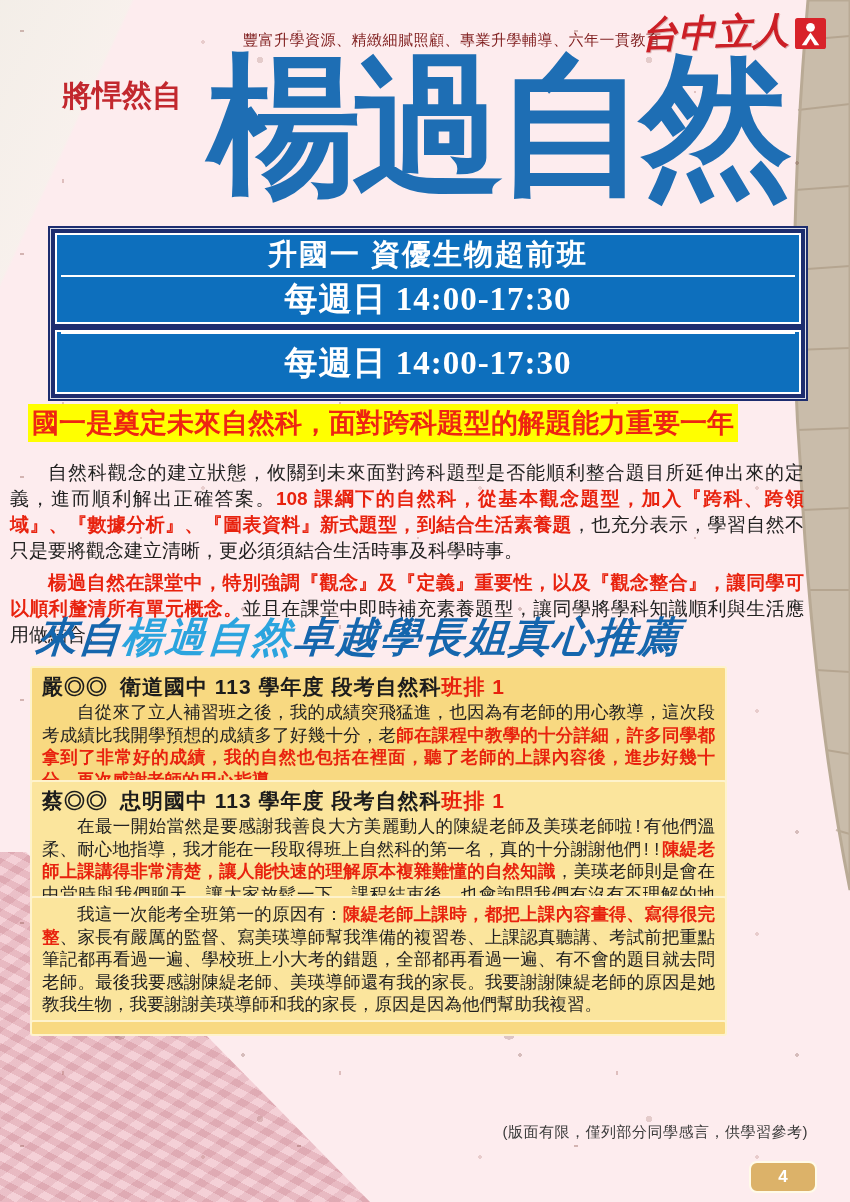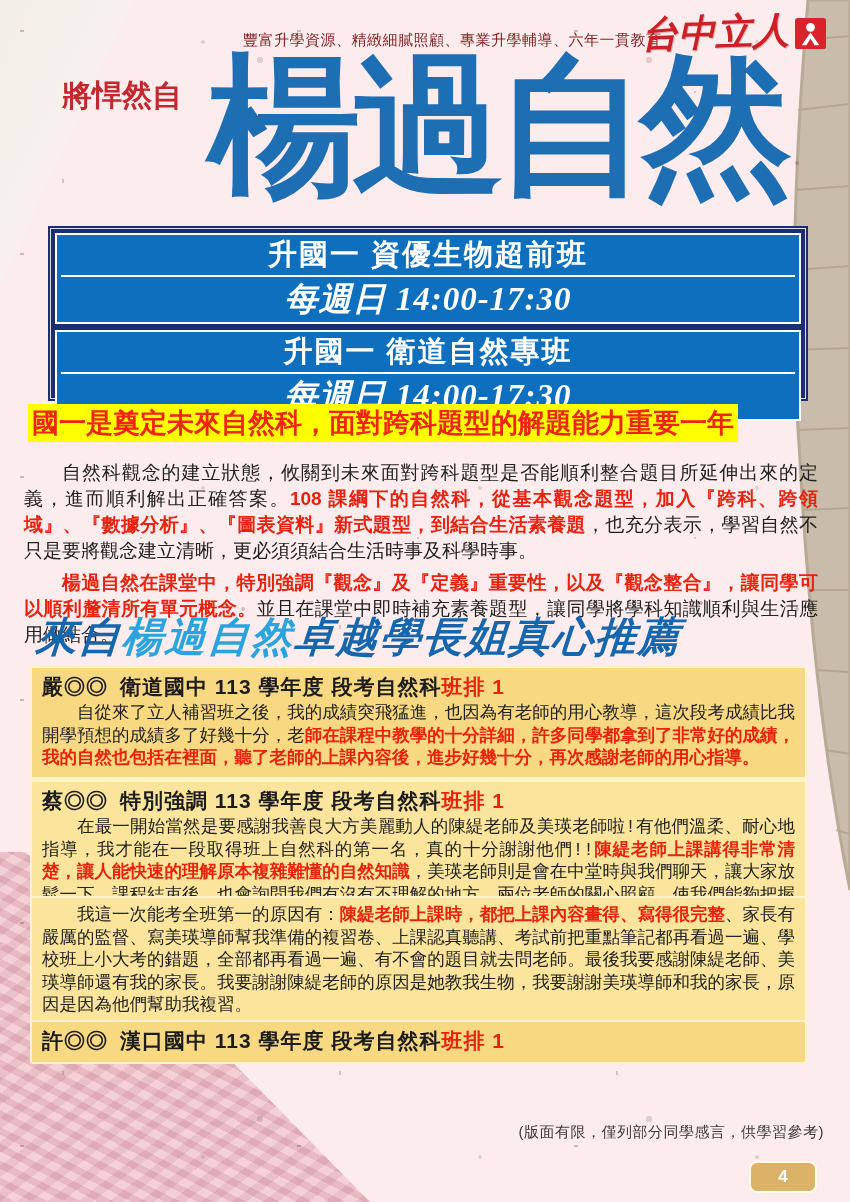--- a/index.html
+++ b/index.html
@@ -79,68 +79,68 @@
   }
   .panel{
     flex:1;background:var(--panel-blue);border:2px solid #fff;
     display:flex;flex-direction:column;box-sizing:border-box;
   }
   .panel .row{flex:1;display:flex;align-items:center;justify-content:center;color:#fff;}
   .panel .sep{height:2px;background:#fff;margin:0 4px;}
   .class-name{font-size:29px;font-weight:bold;letter-spacing:2px;}
   .class-time{
     font-family:"Liberation Serif",serif;
-    font-size:33px;font-weight:bold;letter-spacing:1px;font-style:italic;
+    font-size:33px;font-weight:bold;letter-spacing:1px;
   }
   
   .headline{
     position:absolute;left:28px;top:404px;
     background:var(--highlight-yellow);color:var(--headline-red);
     font-size:27px;font-weight:bold;padding:1px 4px;white-space:nowrap;text-align:center;
   }
   .para{
-    position:absolute;left:24px;width:794px;
+    position:absolute;left:10px;width:794px;
     font-size:19px;line-height:1.37;color:#222;
     text-align:justify;text-indent:2em;
   }
   .p1{top:441px;}
   .p2{top:551px;}
   .red-b{color:var(--text-red);font-weight:bold;}
   
   .rec-head{
     position:absolute;left:36px;top:610px;
     font-family:"Liberation Serif",serif;font-style:italic;font-weight:bold;
     font-size:41px;letter-spacing:2px;white-space:nowrap;
     transform:skewX(-4deg);
   }
   .rec-1{color:var(--heading-blue-dark);}
   .rec-2{color:var(--heading-blue-light);}
   .rec-3{color:var(--heading-blue-dark);}
   
   .card{
-    position:absolute;left:30px;width:777px;box-sizing:border-box;
+    position:absolute;left:30px;width:697px;box-sizing:border-box;
     border:2px solid #fef3cd;border-radius:3px;
     padding:5px 10px 7px 10px;
   }
   .card.gold{background:var(--gold-box-dark);}
   .card.lightgold{background:var(--gold-box-light);}
   .card-head{font-size:21px;font-weight:bold;color:#1c1c1c;letter-spacing:1px;}
   .card-head .sp{display:inline-block;width:12px;}
   .rank{color:var(--text-red);font-weight:bold;}
   .card-body{
     font-size:17.5px;line-height:1.29;color:#222;
     text-align:justify;text-indent:2em;margin-top:1px;font-family:Liberation Mono, monospace;
   }
   .c1{top:666px;}
   .c2{top:780px;}
   .c3{top:896px;}
   .c4{top:1020px;}
   
   .footer-note{
-    position:absolute;right:26px;top:1123px;
+    position:absolute;right:42px;top:1123px;
     font-size:15px;color:#3a3a3a;letter-spacing:.5px;
   }
   .page-badge{
     position:absolute;right:33px;top:1161px;width:64px;height:28px;
     background:var(--badge-gold);border:2px solid #fffbe9;border-radius:8px;
     color:#fff;font-size:17px;font-weight:bold;
     display:flex;align-items:center;justify-content:center;
   }
 </style>
 </head>
@@ -187,49 +187,47 @@
 
   <div class="main-title">楊過自然</div>
 
   <div class="board">
     <div class="panel">
       <div class="row class-name">升國一 資優生物超前班</div>
       <div class="sep"></div>
       <div class="row class-time">每週日 14:00-17:30</div>
     </div>
     <div class="panel">
-      <div class="row class-name">升國一 衛道自然專班</div>
       <div class="sep"></div>
       <div class="row class-time">每週日 14:00-17:30</div>
     </div>
   </div>
 
   <div class="headline">國一是奠定未來自然科，面對跨科題型的解題能力重要一年</div>
 
   <p class="para p1"><span>自然科觀念的建立狀態，攸關到未來面對跨科題型是否能順利整合題目所延伸出來的定義，進而順利解出正確答案。</span><span class="red-b">108 課綱下的自然科，從基本觀念題型，加入『跨科、跨領域』、『數據分析』、『圖表資料』新式題型，到結合生活素養題</span><span>，也充分表示，學習自然不只是要將觀念建立清晰，更必須須結合生活時事及科學時事。</span></p>
 
   <p class="para p2"><span class="red-b">楊過自然在課堂中，特別強調『觀念』及『定義』重要性，以及『觀念整合』，讓同學可以順利釐清所有單元概念。</span><span>並且在課堂中即時補充素養題型，讓同學將學科知識順利與生活應用做結合。</span></p>
 
   <div class="rec-head"><span class="rec-1">來自</span><span class="rec-2">楊過自然</span><span class="rec-3">卓越學長姐真心推薦</span></div>
 
   <div class="card gold c1">
     <div class="card-head"><span>嚴◎◎</span><span class="sp"></span><span>衛道國中</span> <span>113 學年度 段考自然科</span><span class="rank">班排 1</span></div>
     <div class="card-body"><span>自從來了立人補習班之後，我的成績突飛猛進，也因為有老師的用心教導，這次段考成績比我開學預想的成績多了好幾十分，老</span><span class="red-b">師在課程中教學的十分詳細，許多同學都拿到了非常好的成績，我的自然也包括在裡面，聽了老師的上課內容後，進步好幾十分，再次感謝老師的用心指導。</span></div>
   </div>
 
   <div class="card lightgold c2">
-    <div class="card-head"><span>蔡◎◎</span><span class="sp"></span><span>特別強調</span> <span>113 學年度 段考自然科</span><span class="rank">班排 1</span></div>
+    <div class="card-head"><span>蔡◎◎</span><span class="sp"></span><span>忠明國中</span> <span>113 學年度 段考自然科</span><span class="rank">班排 1</span></div>
     <div class="card-body"><span>在最一開始當然是要感謝我善良大方美麗動人的陳緹老師及美瑛老師啦!有他們溫柔、耐心地指導，我才能在一段取得班上自然科的第一名，真的十分謝謝他們!!</span><span class="red-b">陳緹老師上課講得非常清楚，讓人能快速的理解原本複雜難懂的自然知識</span><span>，美瑛老師則是會在中堂時與我們聊天，讓大家放鬆一下，課程結束後，也會詢問我們有沒有不理解的地方，兩位老師的關心照顧，使我們能夠把握住所有的知識要點。最後，我期許下次考得更</span></div>
   </div>
 
   <div class="card lightgold c3">
     <div class="card-body"><span>我這一次能考全班第一的原因有：</span><span class="red-b">陳緹老師上課時，都把上課內容畫得、寫得很完整</span><span>、家長有嚴厲的監督、寫美瑛導師幫我準備的複習卷、上課認真聽講、考試前把重點筆記都再看過一遍、學校班上小大考的錯題，全部都再看過一遍、有不會的題目就去問老師。最後我要感謝陳緹老師、美瑛導師還有我的家長。我要謝謝陳緹老師的原因是她教我生物，我要謝謝美瑛導師和我的家長，原因是因為他們幫助我複習。</span></div>
   </div>
 
   <div class="card gold c4">
-    <div class="card-head"><span>許◎◎</span><span class="sp"></span><span>漢口國中</span> <span>113 學年度 段考自然科</span><span class="rank">班排 1</span></div>
   </div>
 
   <div class="footer-note">(版面有限，僅列部分同學感言，供學習參考)</div>
 
   <div class="page-badge">4</div>
 
 </div>
 
 </body></html>

